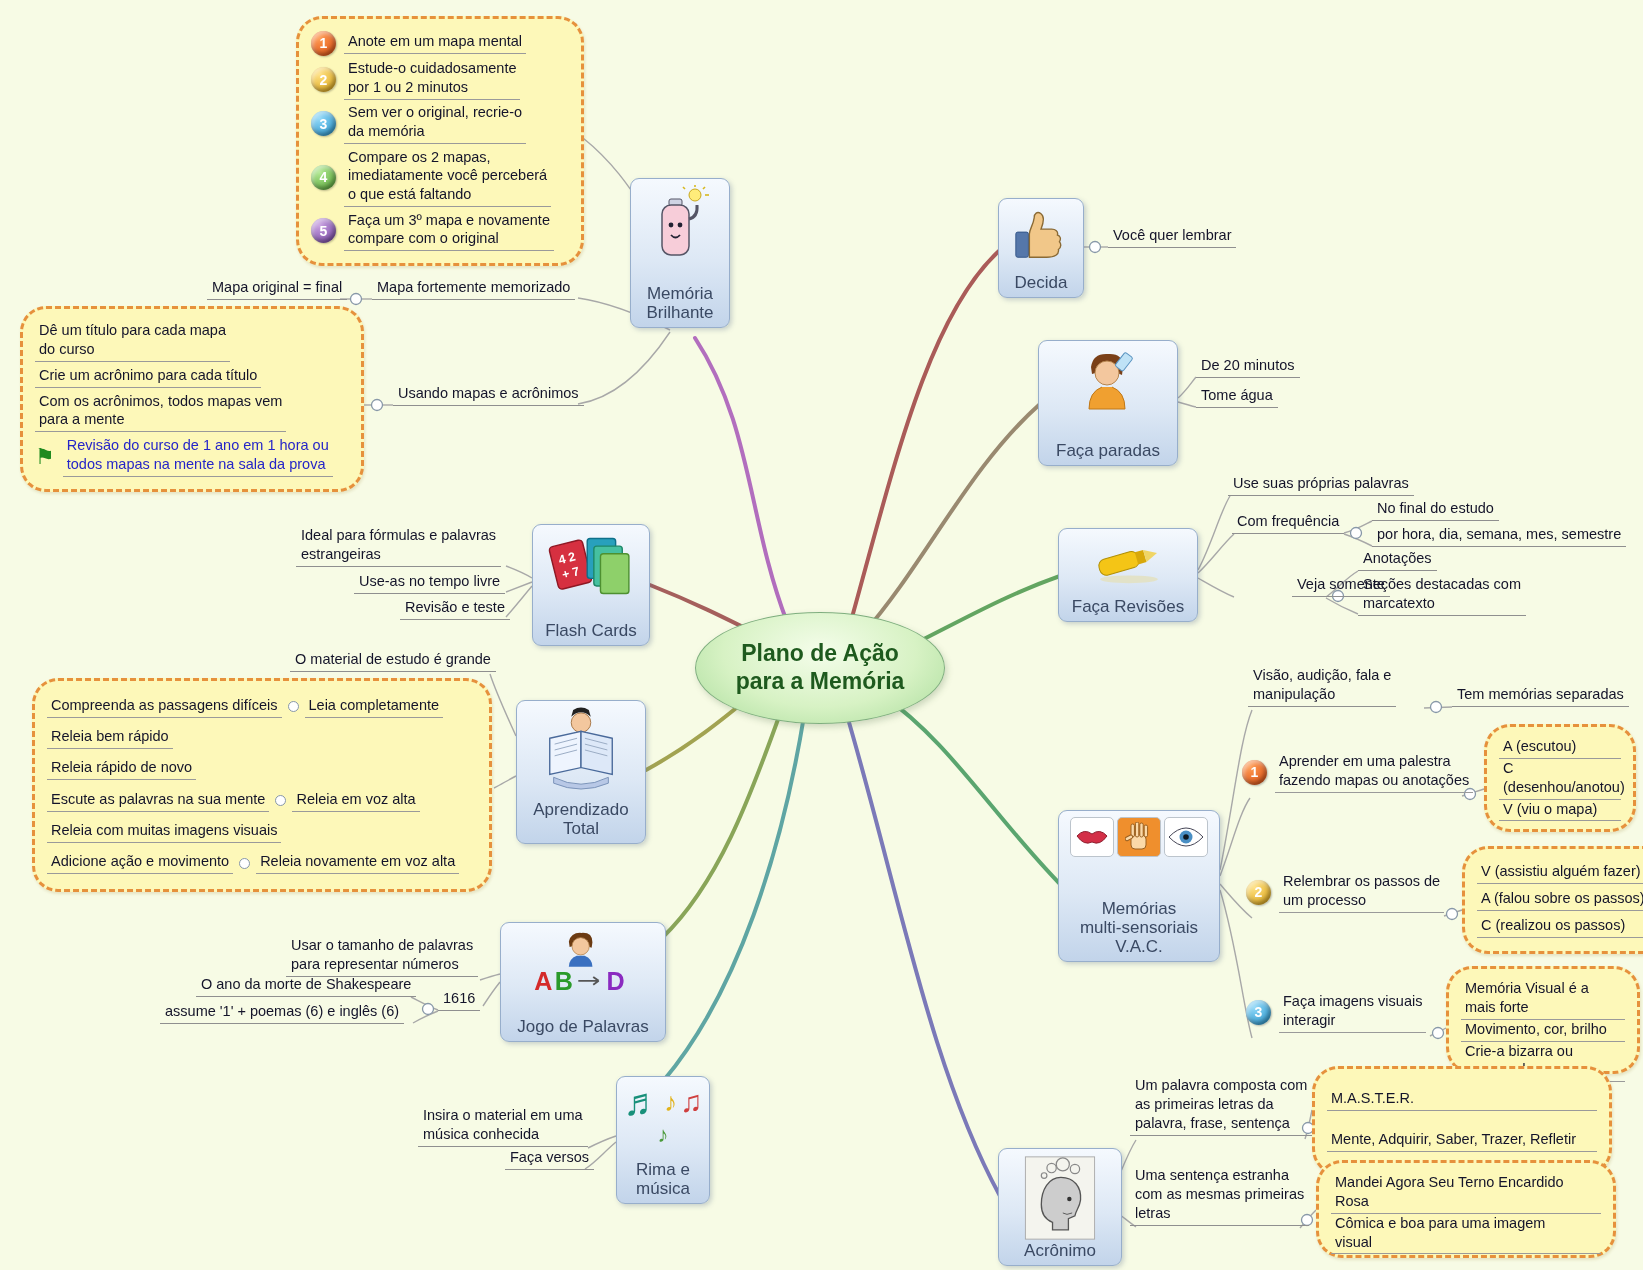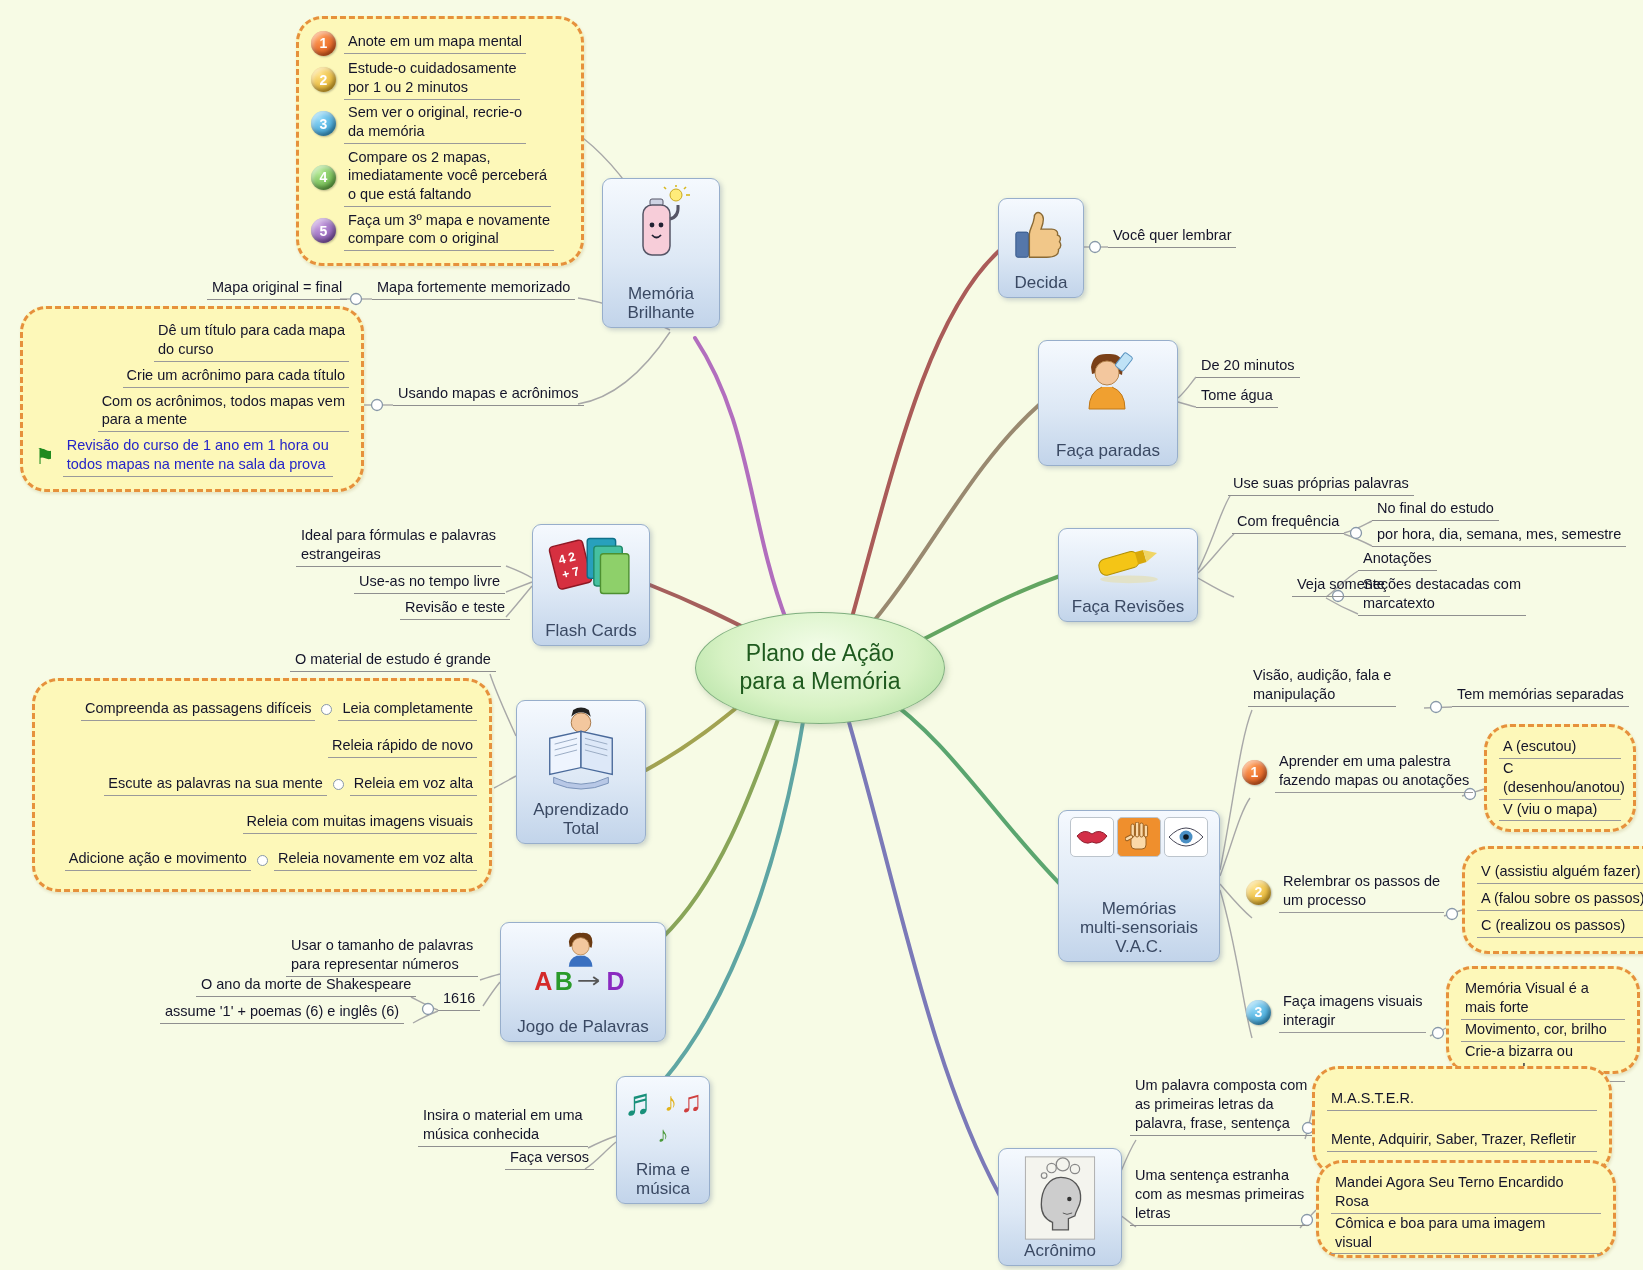--- a/index.html
+++ b/index.html
@@ -5,38 +5,38 @@
   * { margin:0; padding:0; box-sizing:border-box; }
   body { font-family:"Liberation Sans", sans-serif; background:#f7fbe5; }
   #canvas { position:relative; width:1643px; height:1270px; background:#f7fbe5; overflow:hidden; }
   svg.wires { position:absolute; left:0; top:0; }
 
   .center-ellipse { position:absolute; left:695px; top:612px; width:250px; height:112px;
     border-radius:50%; border:1.5px solid #7fae7f;
     background:radial-gradient(ellipse at 50% 35%, #f4fdea 0%, #d7f2c4 55%, #a9dc9b 100%);
     display:flex; align-items:center; justify-content:center;
     box-shadow:2px 3px 6px rgba(80,110,70,.25); }
-  .ctitle { font-size:23px; font-weight:normal; color:#1e5a1e; text-align:center; white-space:pre-line; line-height:1.2; }
+  .ctitle { font-size:23px; font-weight:bold; color:#1e5a1e; text-align:center; white-space:pre-line; line-height:1.2; }
 
   .topic { position:absolute; display:flex; flex-direction:column; align-items:center; justify-content:space-between;
     background:linear-gradient(180deg,#f5f9fe 0%, #dde8f5 55%, #c2d4ea 100%);
     border:1px solid #97aecb; border-radius:9px; padding:6px 4px 5px;
     box-shadow:2px 2px 5px rgba(90,110,140,.3); }
   .ticon { display:flex; align-items:center; justify-content:center; flex-wrap:wrap; gap:3px; }
   .tlabel { font-size:17px; color:#3a4963; text-align:center; white-space:pre-line; line-height:1.12; }
 
   .node { position:absolute; font-size:14.5px; color:#14142a; line-height:1.3;
     padding:0 5px 2px; border-bottom:1.5px solid #8f8f8f; white-space:pre-line; }
   .nowrap { white-space:nowrap; }
 
   .cloud { position:absolute; background:#fdf8b9; border:3.5px dashed #e6913c; border-radius:26px;
     padding:10px 12px; display:flex; flex-direction:column; justify-content:space-around;
     box-shadow:1px 2px 3px rgba(150,120,40,.18); }
   .crow { display:flex; align-items:center; gap:8px; }
-  .crow.right { justify-content:flex-end; align-items:flex-end; gap:6px; }
+  .crow.right { align-items:flex-end; gap:6px; }
   .ctext { font-size:14.5px; color:#14142a; line-height:1.3; padding:0 4px 2px;
     border-bottom:1.5px solid #9a9a9a; white-space:pre-line; }
   .blue { color:#2525c8; }
 
   .badge { display:inline-flex; width:25px; height:25px; border-radius:50%; color:#fff; font-weight:bold;
     font-size:14px; align-items:center; justify-content:center; flex:none;
     box-shadow:inset -2px -3px 4px rgba(0,0,0,.35), inset 2px 3px 4px rgba(255,255,255,.55), 1px 1px 2px rgba(0,0,0,.25); }
   .b1 { background:radial-gradient(circle at 35% 30%, #ff9a50, #d84a10); }
   .b2 { background:radial-gradient(circle at 35% 30%, #ffe080, #d8a010); }
   .b3 { background:radial-gradient(circle at 35% 30%, #90d8f8, #2090c8); }
@@ -121,21 +121,21 @@
       <circle cx="1307" cy="1220" r="5.5"></circle>
         <circle cx="428" cy="1009" r="5.5"></circle>
     </g>
   </svg>
 
   <div class="center-ellipse">
     <span class="ctitle">Plano de Ação
 para a Memória</span>
   </div>
 
-  <div class="topic" style="left:602px;top:178px;width:118px;height:150px">
+  <div class="topic" style="left:630px;top:178px;width:100px;height:150px">
     <span class="ticon">
       <svg width="66" height="82" viewBox="0 0 66 82">
         <circle cx="48" cy="10" r="6" fill="#ffec7a" stroke="#c8a820"></circle>
         <g stroke="#d8b820" stroke-width="1.6">
             <line x1="48" y1="0" x2="48" y2="2"></line>
             <line x1="56" y1="4" x2="58" y2="2"></line>
             <line x1="58" y1="10" x2="62" y2="10"></line>
             <line x1="38" y1="4" x2="36" y2="2"></line>
           </g>
         <rect x="22" y="14" width="13" height="7" rx="2" fill="#cfd4e4" stroke="#556"></rect>
@@ -410,20 +410,23 @@
   </div>
   <div class="node nowrap" style="left:290px;top:650px">O material de estudo é grande</div>
 
   <div class="cloud" style="left:32px;top:678px;width:460px;height:214px">
     <div class="crow right">
       <span class="ctext nowrap">Compreenda as passagens difíceis</span>
       <span class="fold"></span>
       <span class="ctext nowrap">Leia completamente</span>
     </div>
     <div class="crow right">
+      <span class="ctext nowrap">Releia bem rápido</span>
+    </div>
+    <div class="crow right">
       <span class="ctext nowrap">Releia rápido de novo</span>
     </div>
     <div class="crow right">
       <span class="ctext nowrap">Escute as palavras na sua mente</span>
       <span class="fold"></span>
       <span class="ctext nowrap">Releia em voz alta</span>
     </div>
     <div class="crow right">
       <span class="ctext nowrap">Releia com muitas imagens visuais</span>
     </div>

